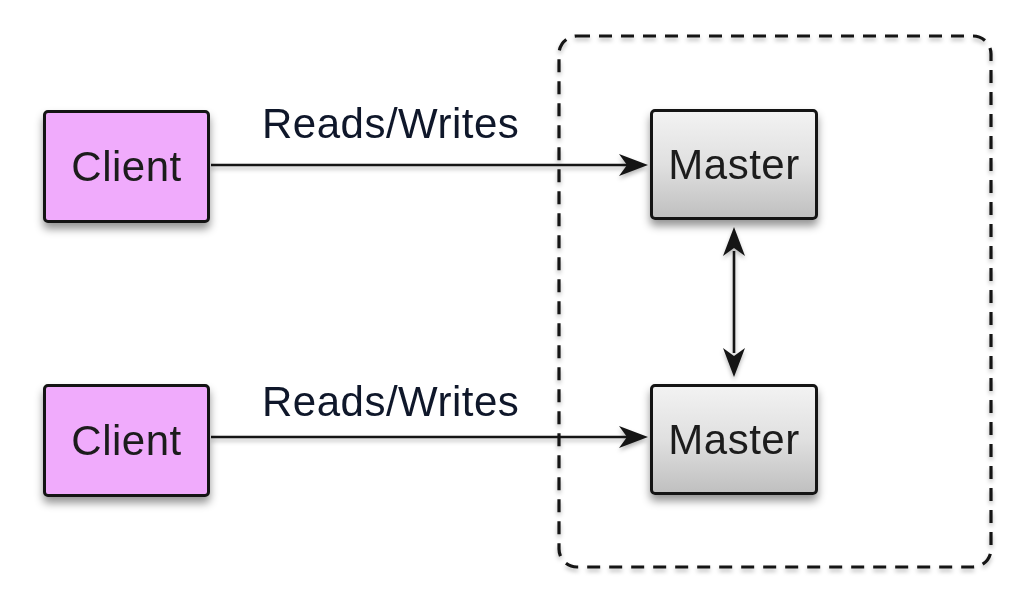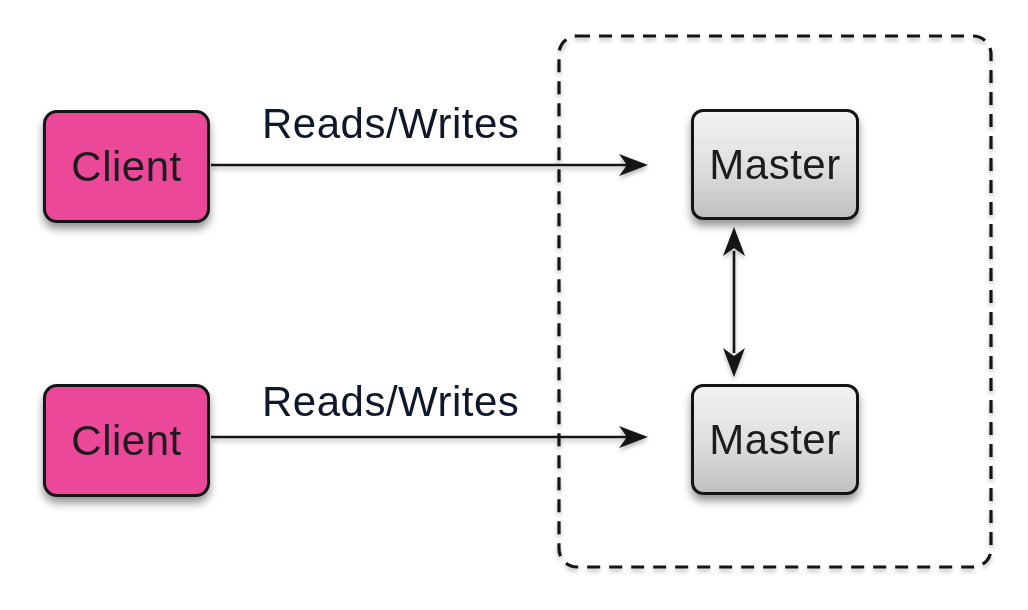--- a/index.html
+++ b/index.html
@@ -44,29 +44,28 @@
     display: flex;
     align-items: center;
     justify-content: center;
     box-sizing: border-box;
     border: 3.5px solid #141414;
     font-size: 42px;
     color: #1c1c1c;
     letter-spacing: 0.5px;
   }
   .node-client {
-    background: #ec4899;
-    border-radius: 14px;
+    background: #f0abfc;
+    border-radius: 5px;
     box-shadow: 0 6px 9px rgba(0,0,0,0.42);
   }
   .node-master {
     background: linear-gradient(180deg, #f2f2f2 0%, #e0e0e0 50%, #c0c0c0 100%);
-    border-radius: 12px;
+    border-radius: 5px;
     box-shadow: 0 6px 9px rgba(0,0,0,0.42);
-    margin-left: 41px;
   }
   .edge-label {
     position: absolute;
     font-size: 42px;
     line-height: 44px;
     color: #0f172a;
     white-space: nowrap;
     letter-spacing: 0.5px;
   }
 </style>

